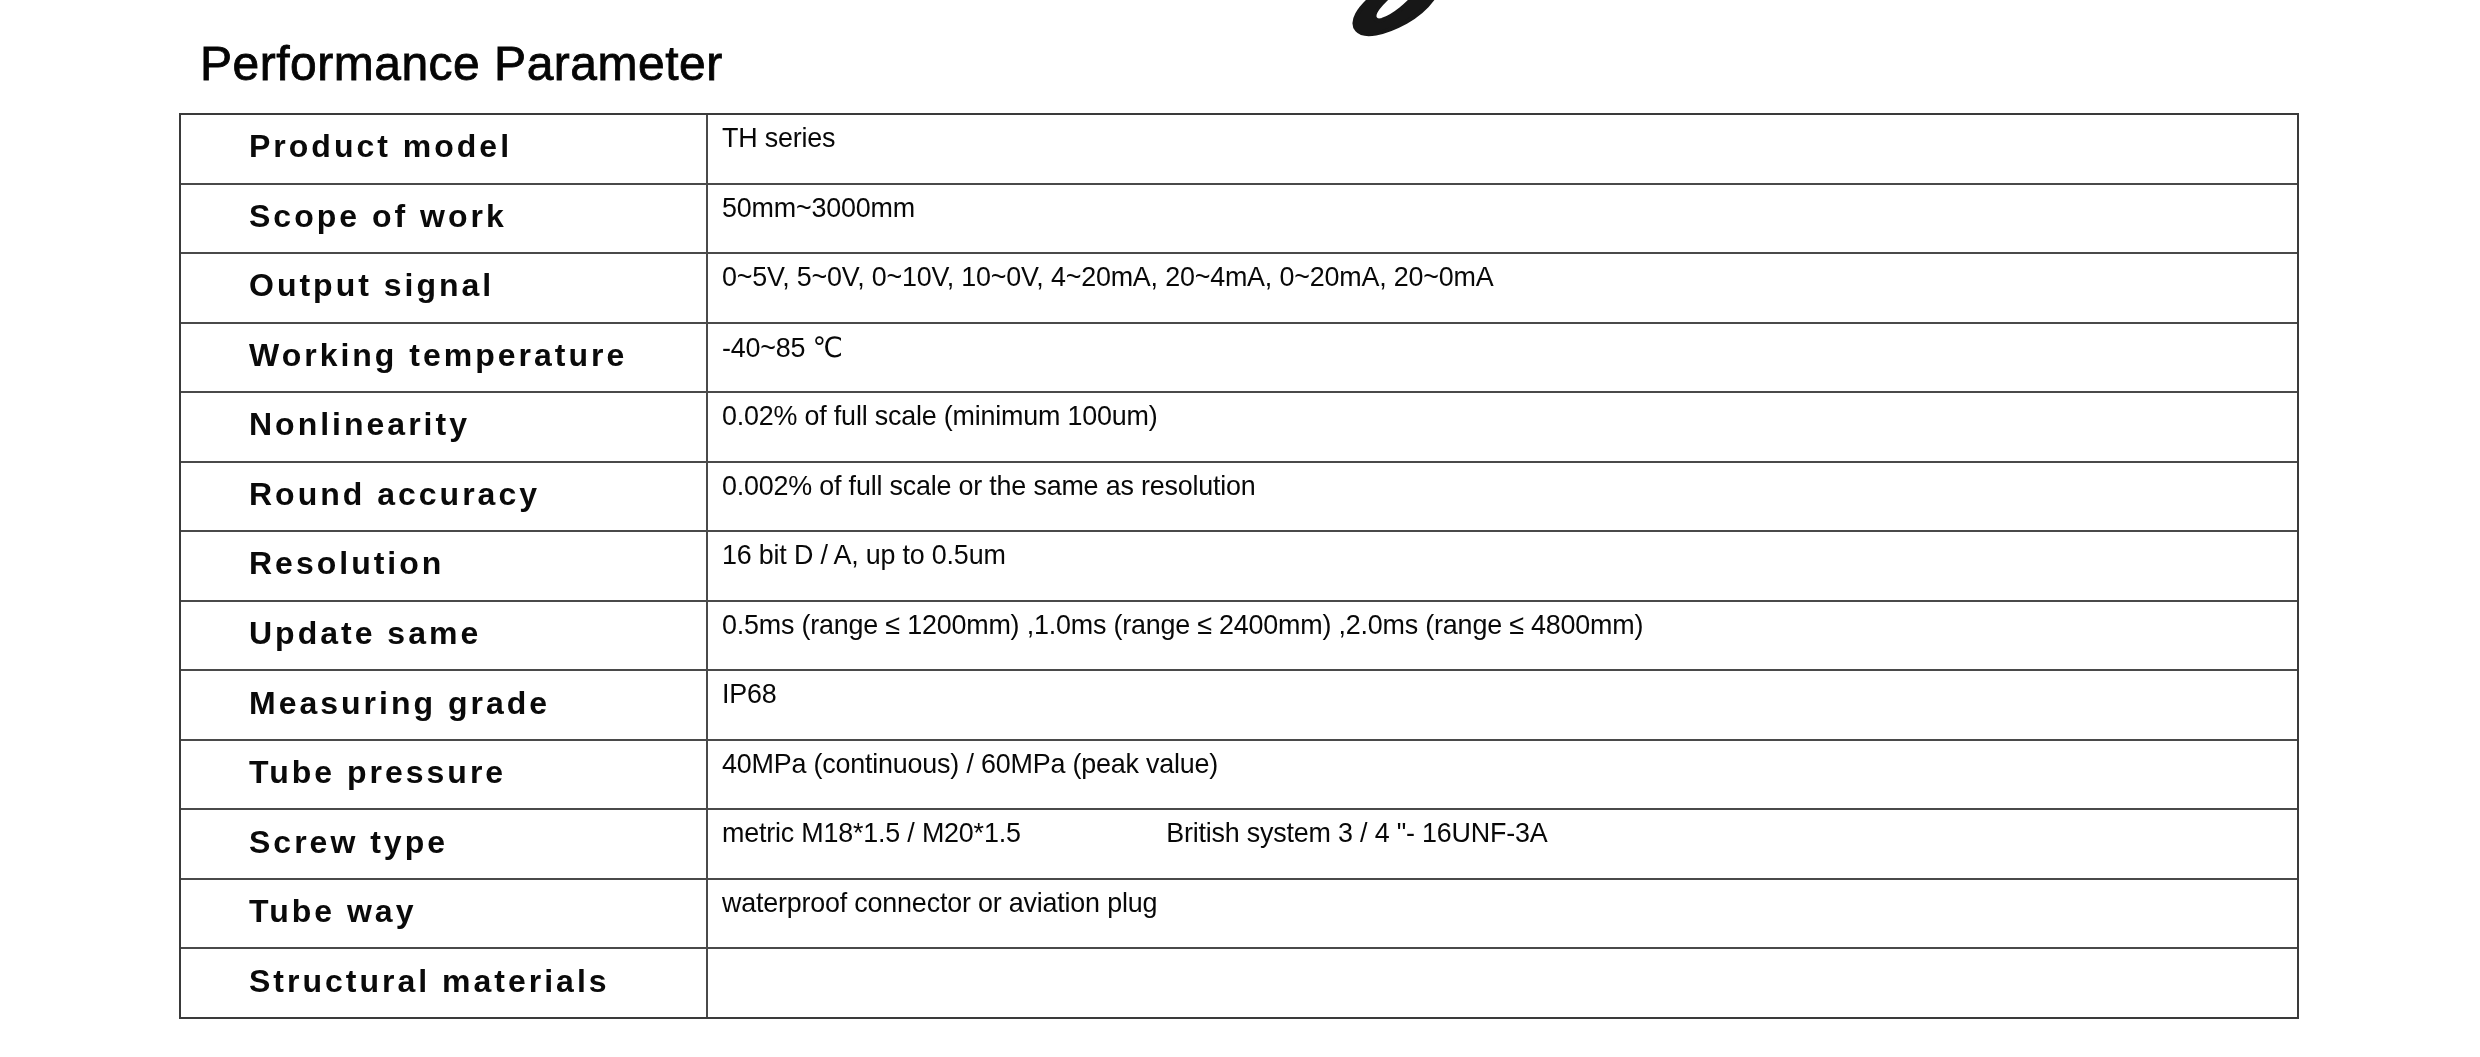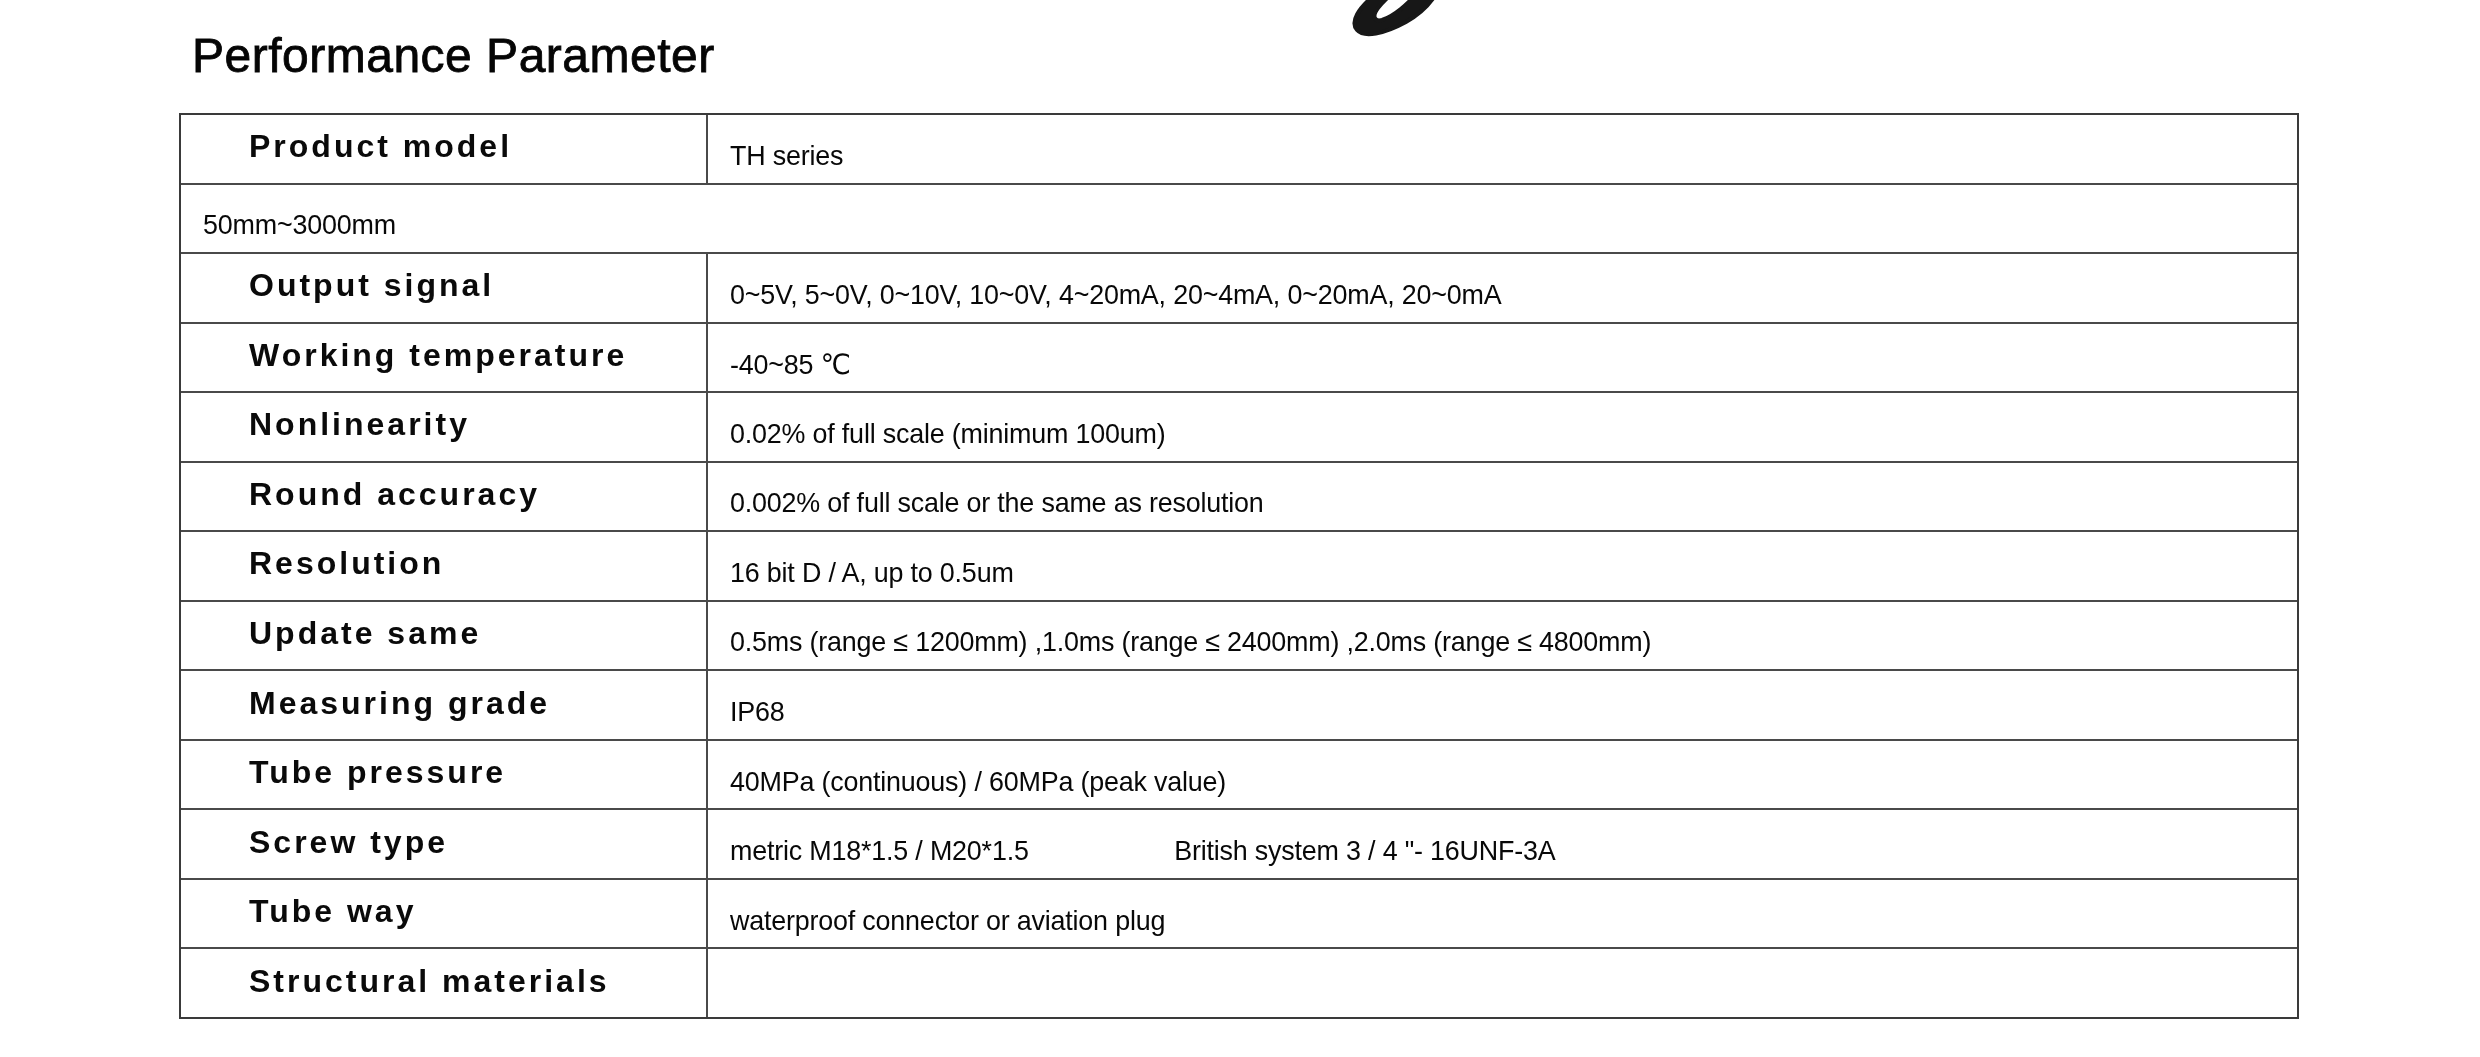--- a/index.html
+++ b/index.html
@@ -20,21 +20,21 @@
     position: absolute;
     left: 1346px;
     top: 0;
     width: 130px;
     height: 48px;
   }
   .page-title {
     position: absolute;
     left: 192px;
     top: 30px;
-    margin: 0;
+    margin: 8px;
     font-size: 48px;
     font-weight: 400;
     letter-spacing: 0.5px;
     color: #050505;
     -webkit-text-stroke: 0.8px #050505;
     line-height: 1.1;
     white-space: nowrap;
   }
   .spec-table {
     position: absolute;
@@ -71,22 +71,22 @@
     font-size: 32px;
     font-weight: 700;
     letter-spacing: 3px;
     color: #0a0a0a;
     transform: translateY(-2px);
     white-space: nowrap;
   }
   .value-cell {
     flex: 1 1 auto;
     display: flex;
-    align-items: center;
-    padding-left: 22px;
+    align-items: flex-start;
+    padding-left: 14px;
     overflow: hidden;
   }
   .value-text {
     font-size: 28px;
     font-weight: 400;
     letter-spacing: -0.2px;
     color: #080808;
     transform: translateY(7px) scaleX(0.96);
     transform-origin: left center;
     white-space: pre;
@@ -109,20 +109,23 @@
   <div class="spec-row">
     <div class="label-cell">
       <span class="label-text">Product model</span>
     </div>
     <div class="value-cell">
       <span class="value-text">TH series</span>
     </div>
   </div>
 
   <div class="spec-row">
+    <div class="label-cell">
+      <span class="label-text">Scope of work</span>
+    </div>
     <div class="value-cell">
       <span class="value-text">50mm~3000mm</span>
     </div>
   </div>
 
   <div class="spec-row">
     <div class="label-cell">
       <span class="label-text">Output signal</span>
     </div>
     <div class="value-cell">

